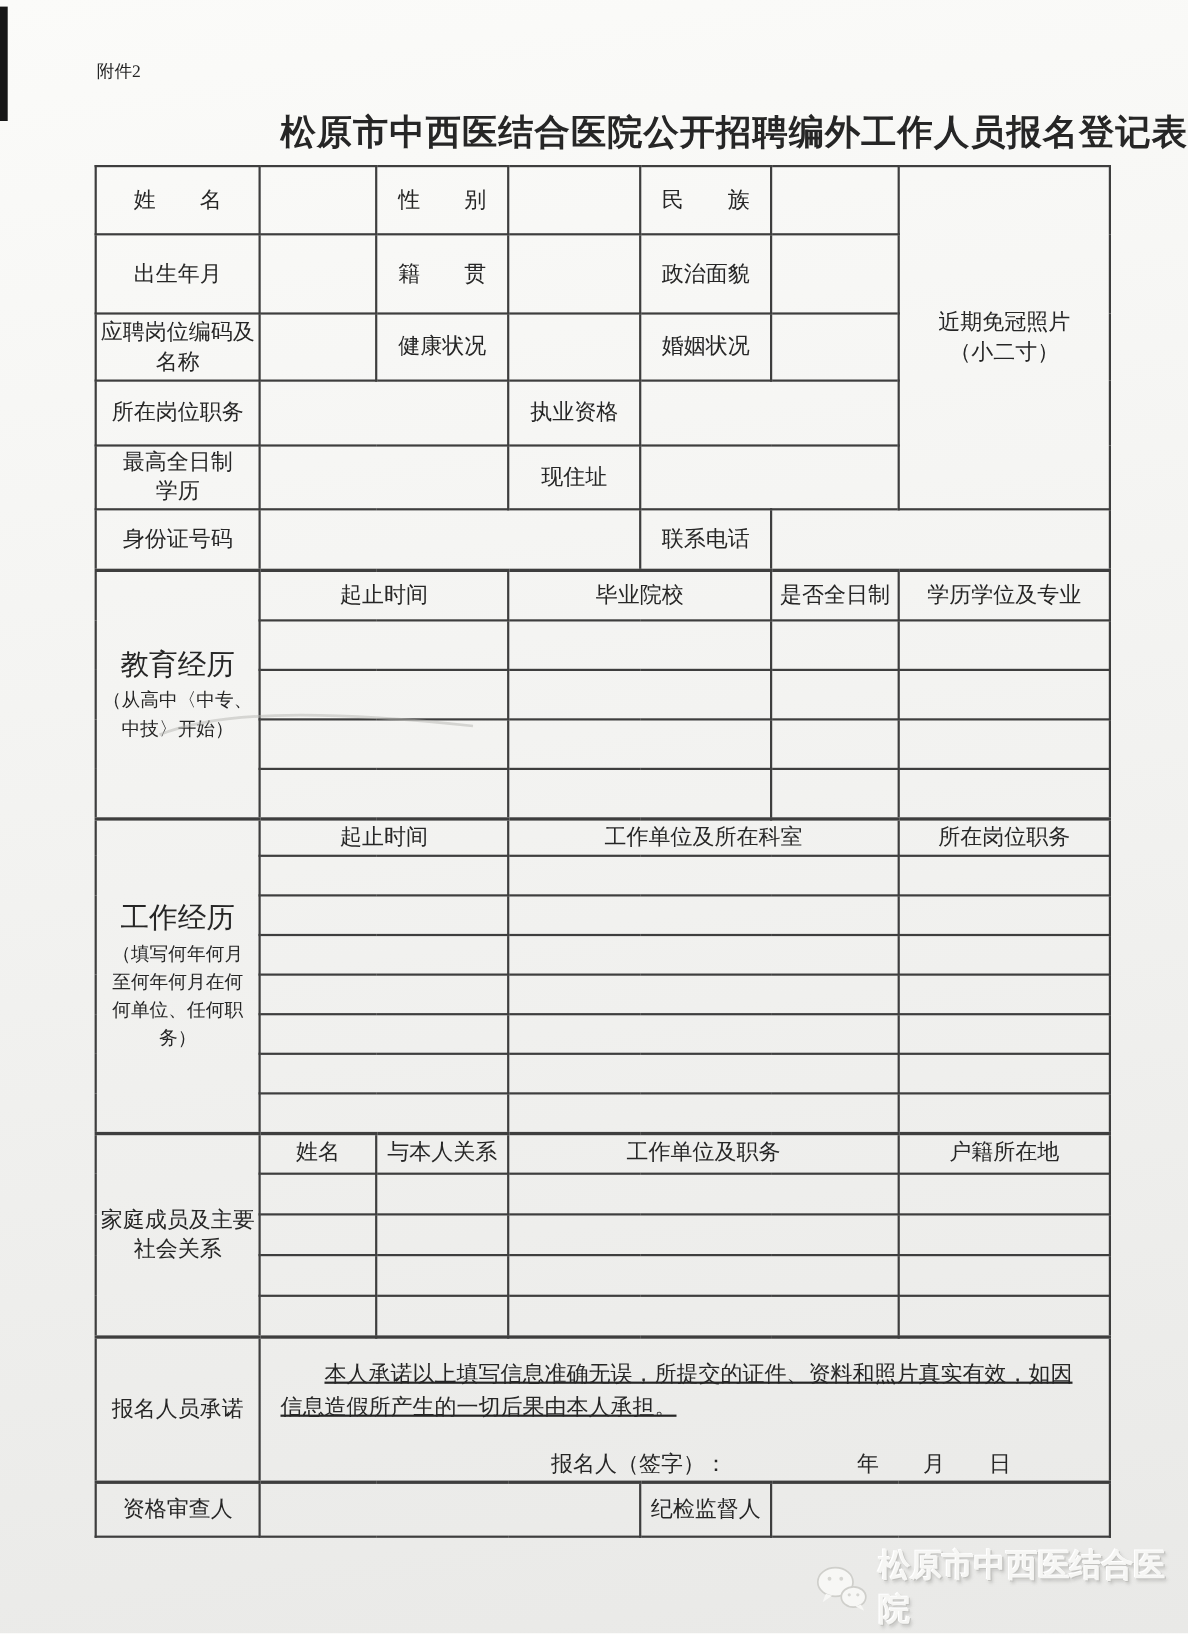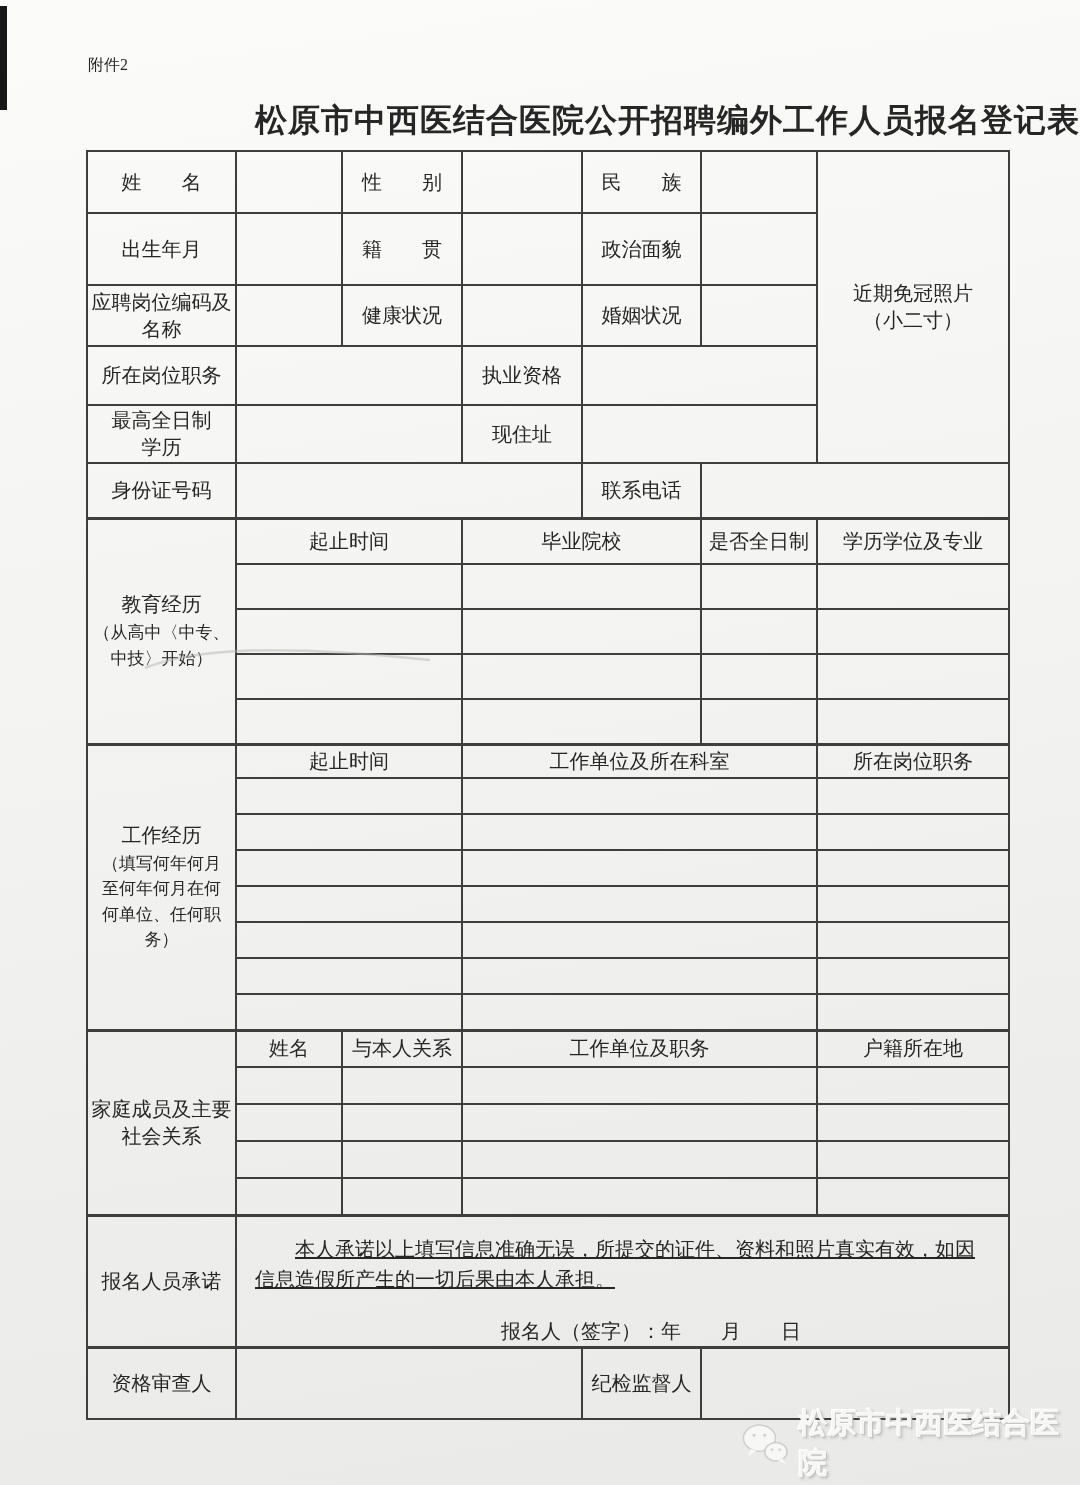--- a/index.html
+++ b/index.html
@@ -13,28 +13,28 @@
   .title{position:absolute; left:0; top:99px; width:100%; margin:0; text-align:right;
     font-size:32px; font-weight:700; letter-spacing:1px;}
   table.form{position:absolute; left:86px; top:150px; width:924px;
     border-collapse:collapse; table-layout:fixed;padding-left:28px;}
   td{border:2px solid #3e3e3e; text-align:center; vertical-align:middle;
     font-size:20px; line-height:1.35; padding:1px 2px; overflow:hidden;}
   .pre{white-space:pre-line;border-radius:20px;}
   tr.sect > td{border-top-width:3px;}
   .h62{height:62px}.h60{height:72px}.h61{height:61px}.h59{height:59px}.h56{height:56px}
   .h55{height:55px}.h46{height:46px}.h45{height:45px}.h34{height:34px}.h36{height:36px}
-  .h37{height:37px}.h132{height:132px}.h64{height:72px}
-  .sec-title{font-size:20px;}
+  .h37{height:37px}.h132{height:132px}.h64{height:50px}
+  .sec-title{font-size:26px;}
   .sec-note{font-size:17px; line-height:1.5; margin-top:2px; white-space:pre-line;}
   .promise-cell{text-align:left; vertical-align:top; padding:0 18px;}
   .promise-text{margin:17px 0 0; text-indent:2em; line-height:1.5; font-size:20px;text-decoration:underline;}
   .promise-sign{margin-top:24px; display:flex; font-size:20px;}
   .sig-label{margin-left:246px;text-align:right;}
-  .date-label{}
+  .date-label{margin-left:118px;}
   .stray-mark{position:absolute; left:140px; top:640px; pointer-events:none;}
   .footer{position:absolute; left:741px; top:1404px; display:flex; align-items:center; gap:9px;}
   .brand{font-size:29px; font-weight:600; color:#f6f6f4;
     text-shadow:-1px -1px 0 #ffffff, 1px 1px 0 #c2c2bf, 2px 2px 3px rgba(140,140,138,.4);}
 </style>
 </head>
 <body>
 
 <div class="page">
 

